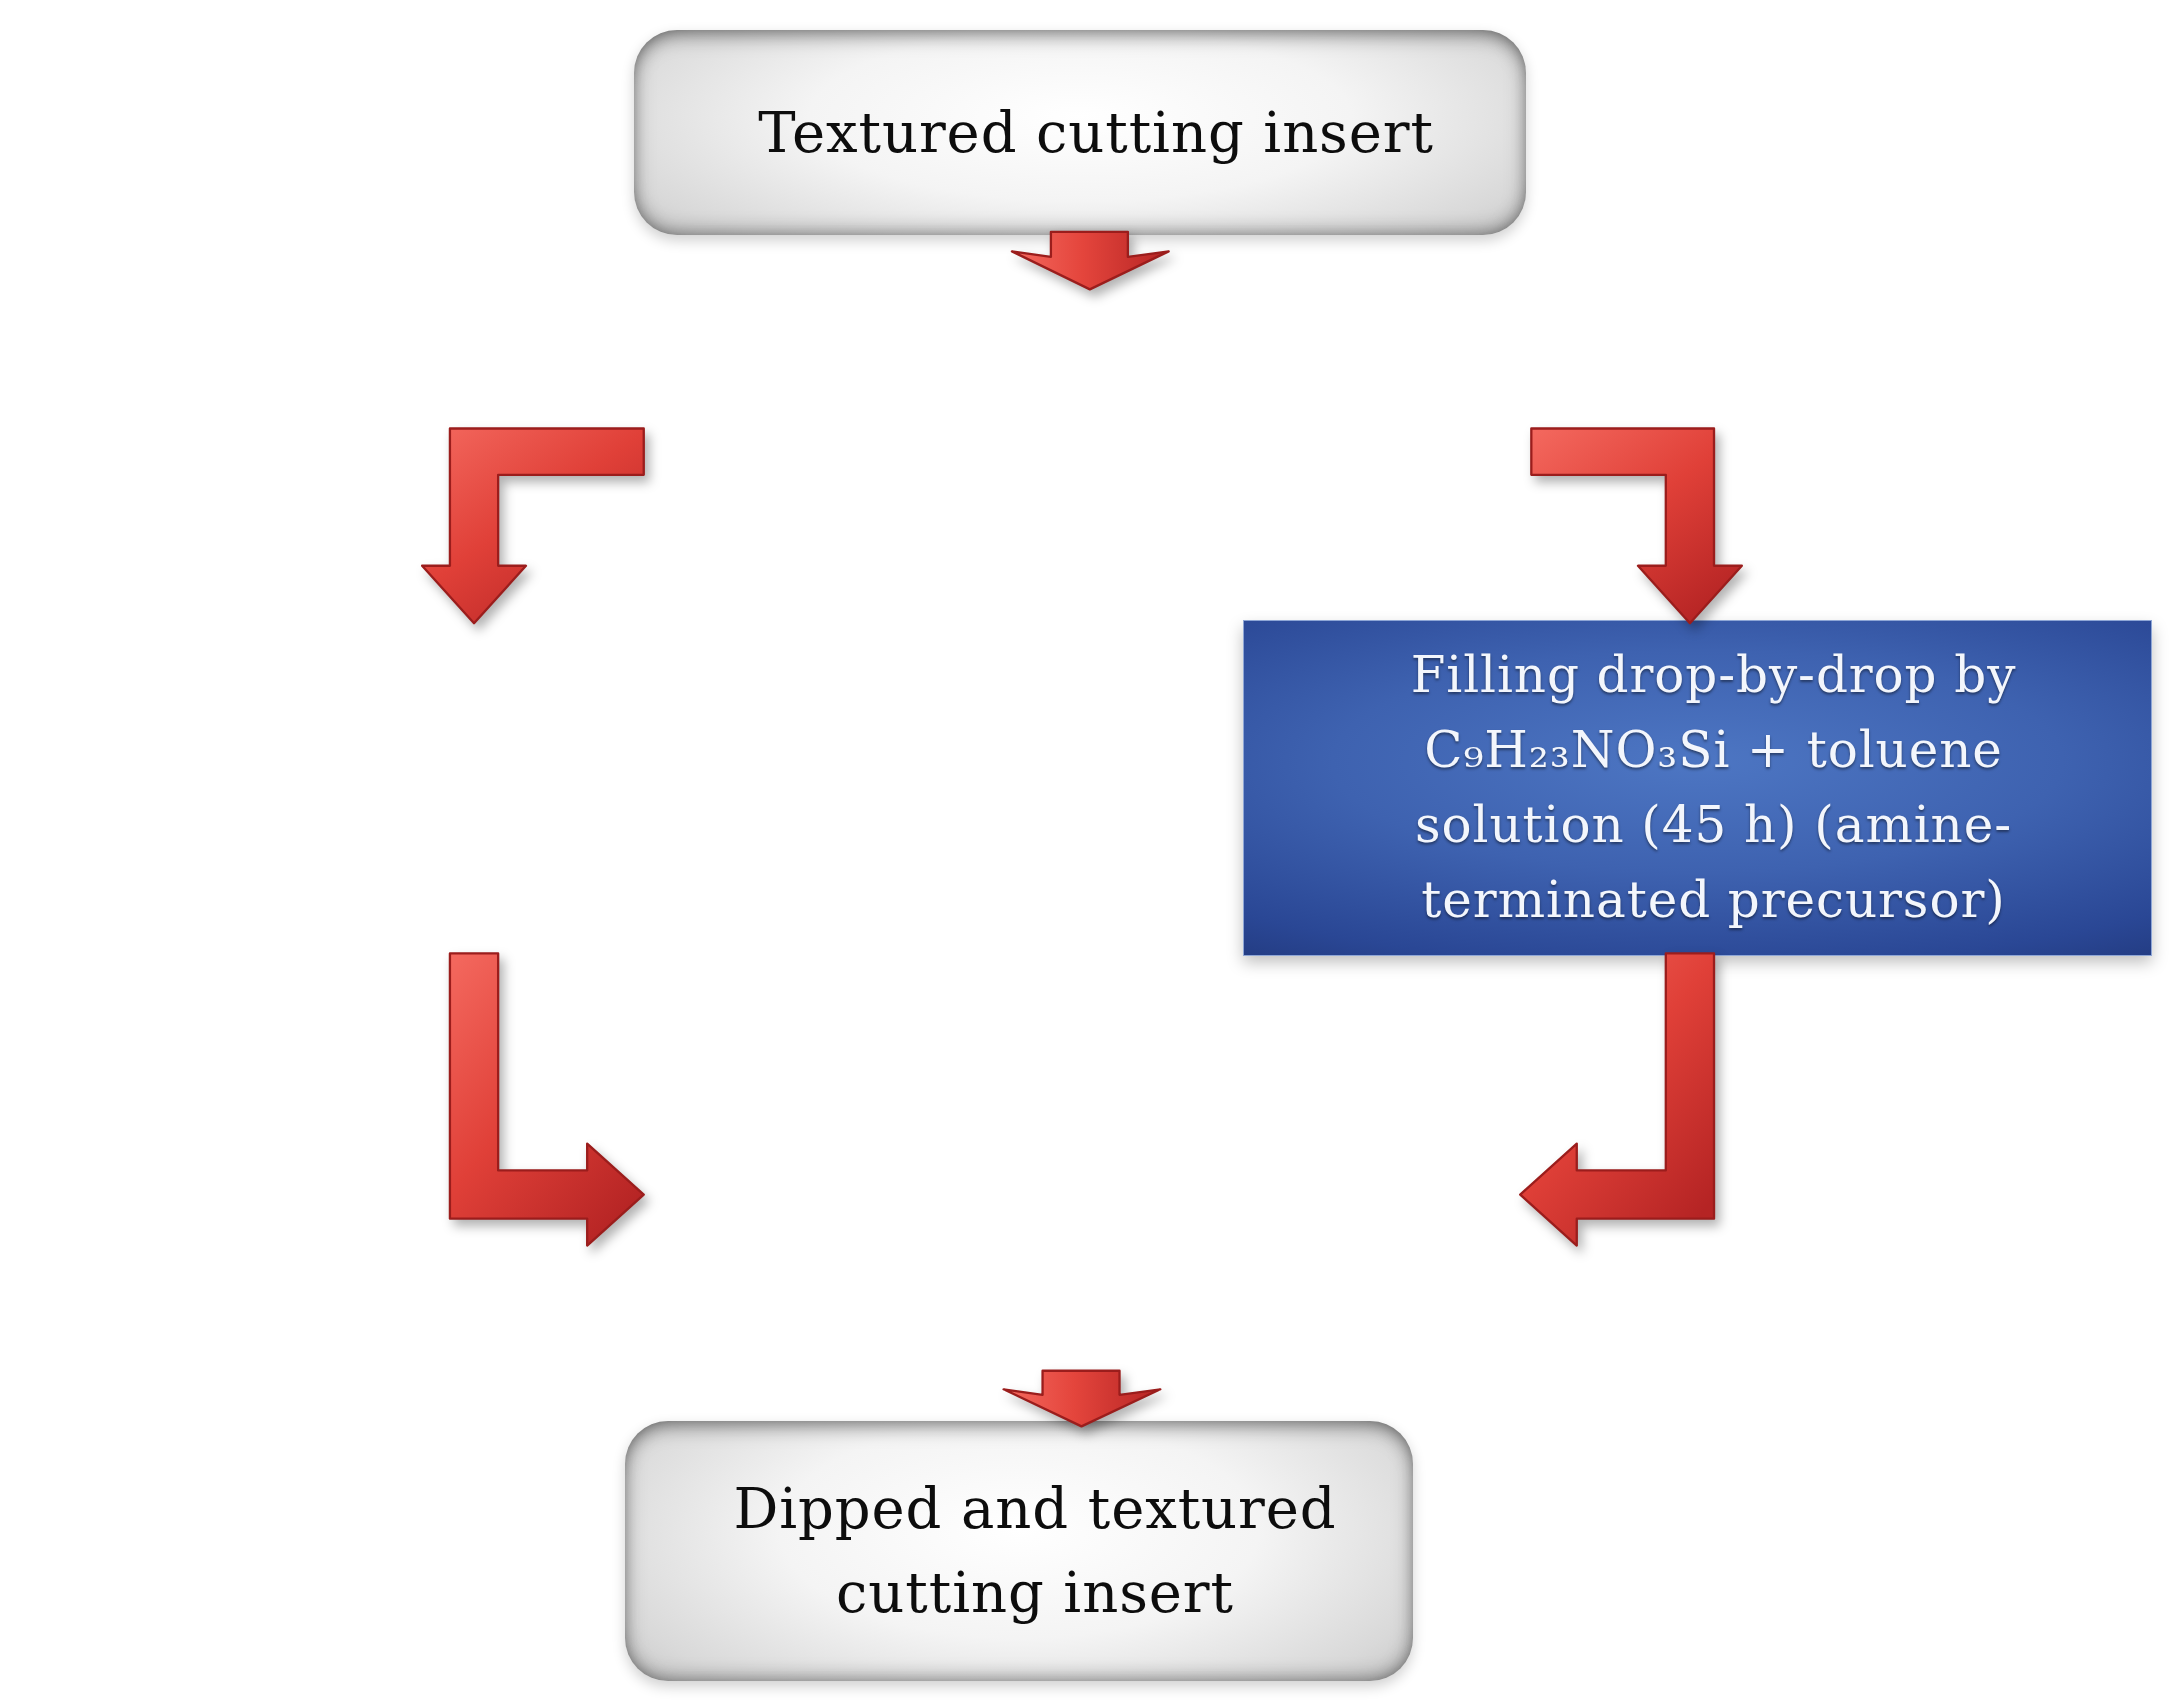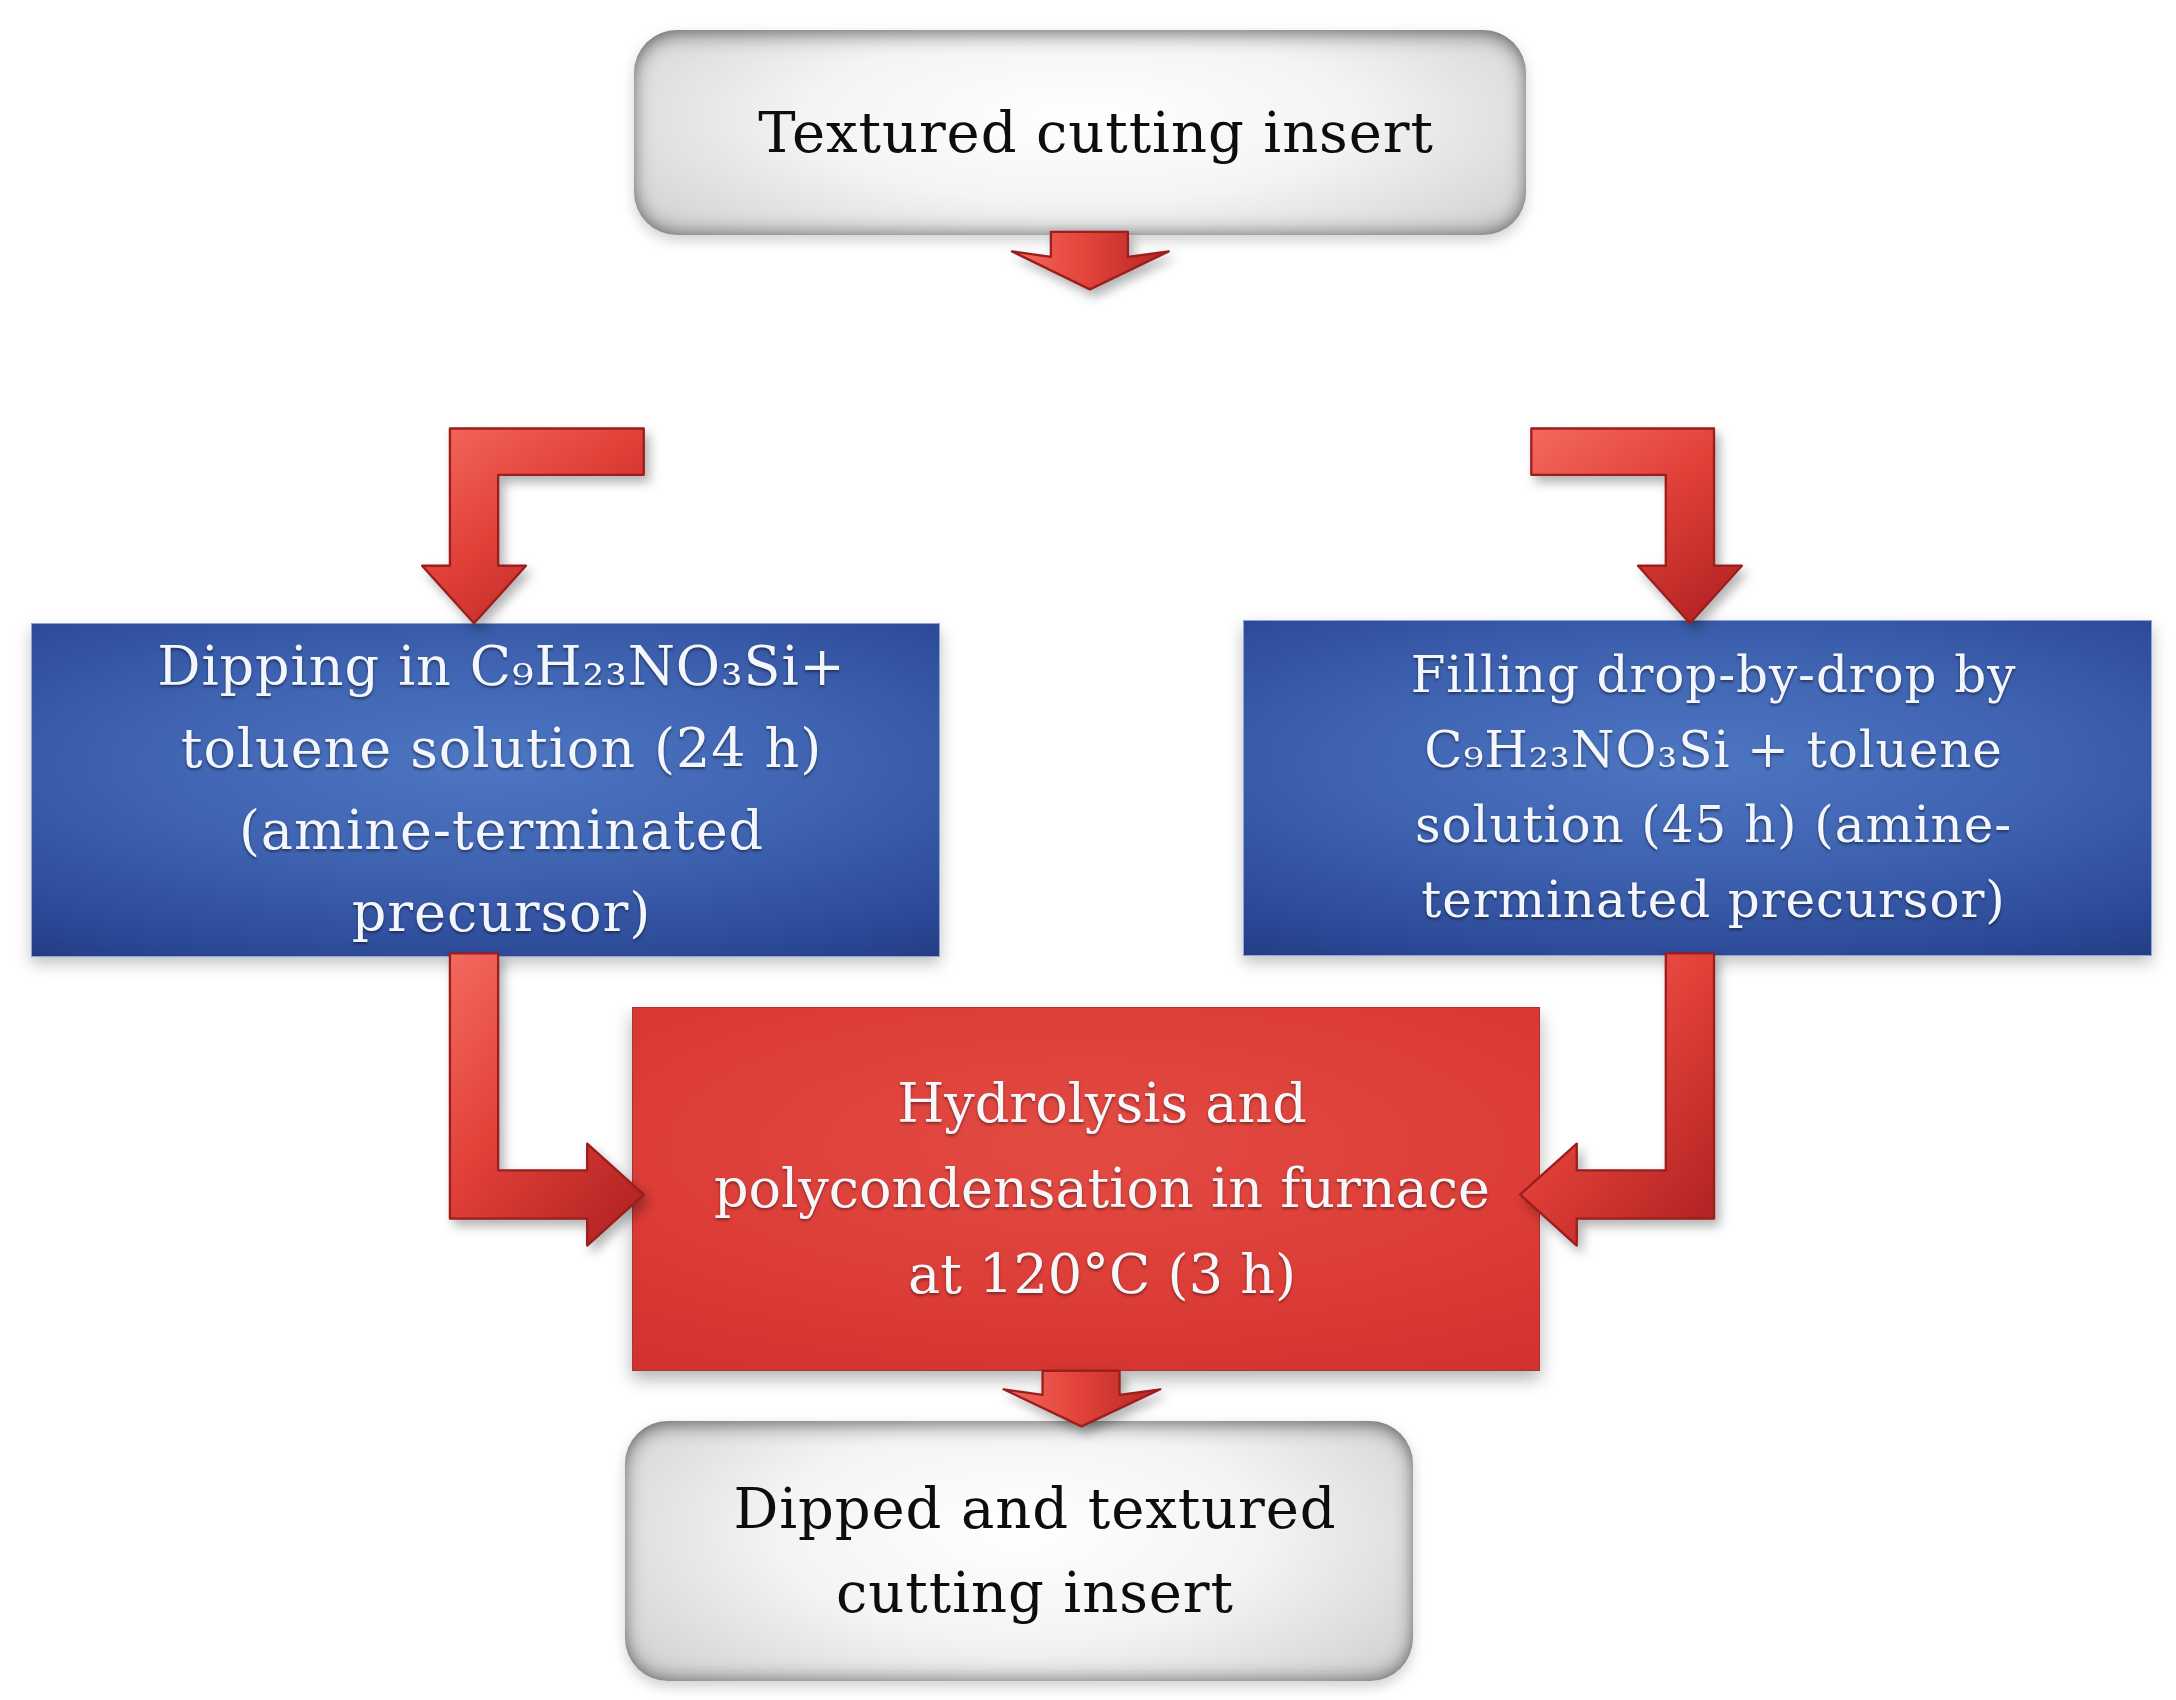--- a/index.html
+++ b/index.html
@@ -104,38 +104,28 @@
 </head>
 <body>
 
 <div class="canvas">
 
   <div class="node gray" id="node-start">
     <div class="node-text">Textured cutting insert</div>
   </div>
 
 
-  <div class="node blue" id="node-dipping">
-    <div class="node-text">Dipping in C₉H₂₃NO₃Si+
-toluene solution (24 h)
-(amine-terminated precursor)</div>
-  </div>
 
   <div class="node blue" id="node-filling">
     <div class="node-text">Filling drop-by-drop by
 C₉H₂₃NO₃Si + toluene
 solution (45 h) (amine-
 terminated precursor)</div>
   </div>
 
-  <div class="node red" id="node-hydrolysis">
-    <div class="node-text">Hydrolysis and
-polycondensation in furnace
-at 120°C (3 h)</div>
-  </div>
 
   <div class="node gray" id="node-end">
     <div class="node-text">Dipped and textured
 cutting insert</div>
   </div>
 
   <svg class="arrows" width="2176" height="1700" viewBox="0 0 2346 1833">
     <defs>
       <linearGradient id="agradV" x1="0" y1="0" x2="1" y2="0">
         <stop offset="0" stop-color="#f4695f"></stop>

